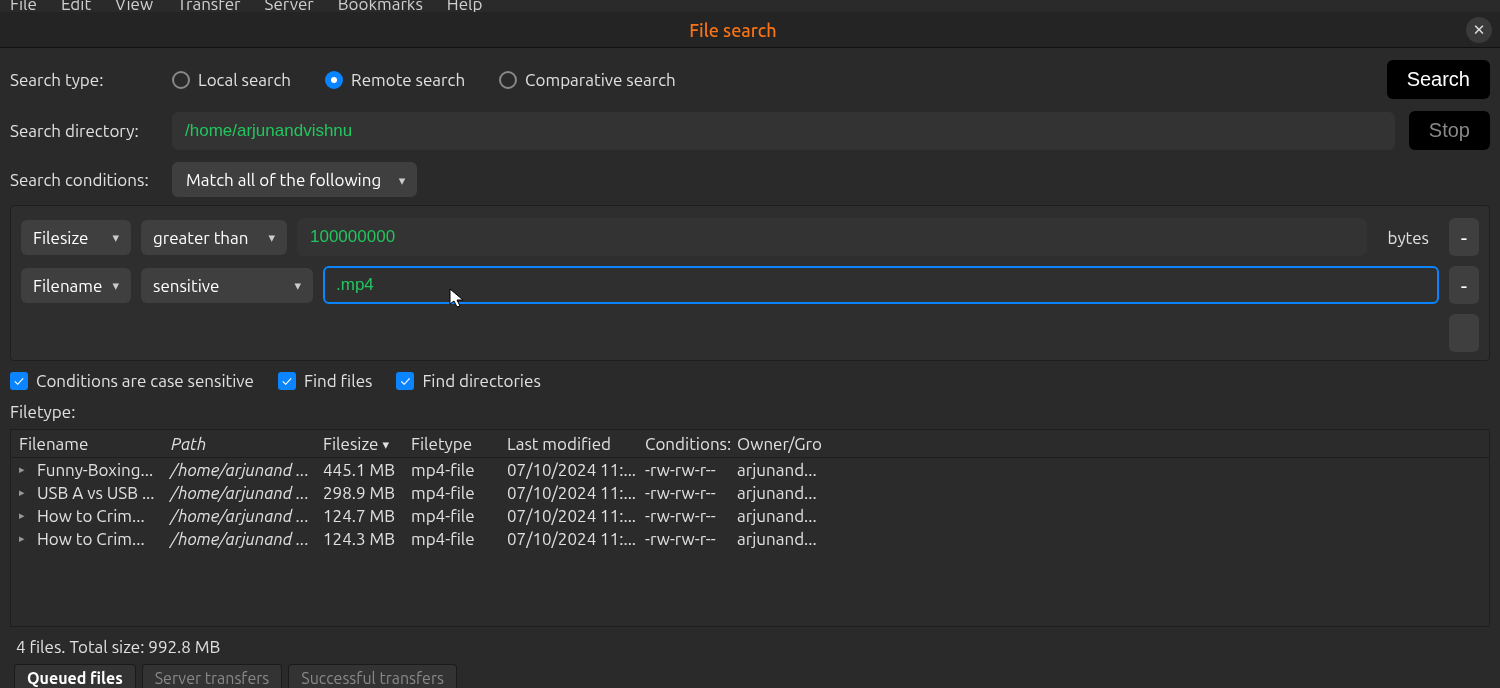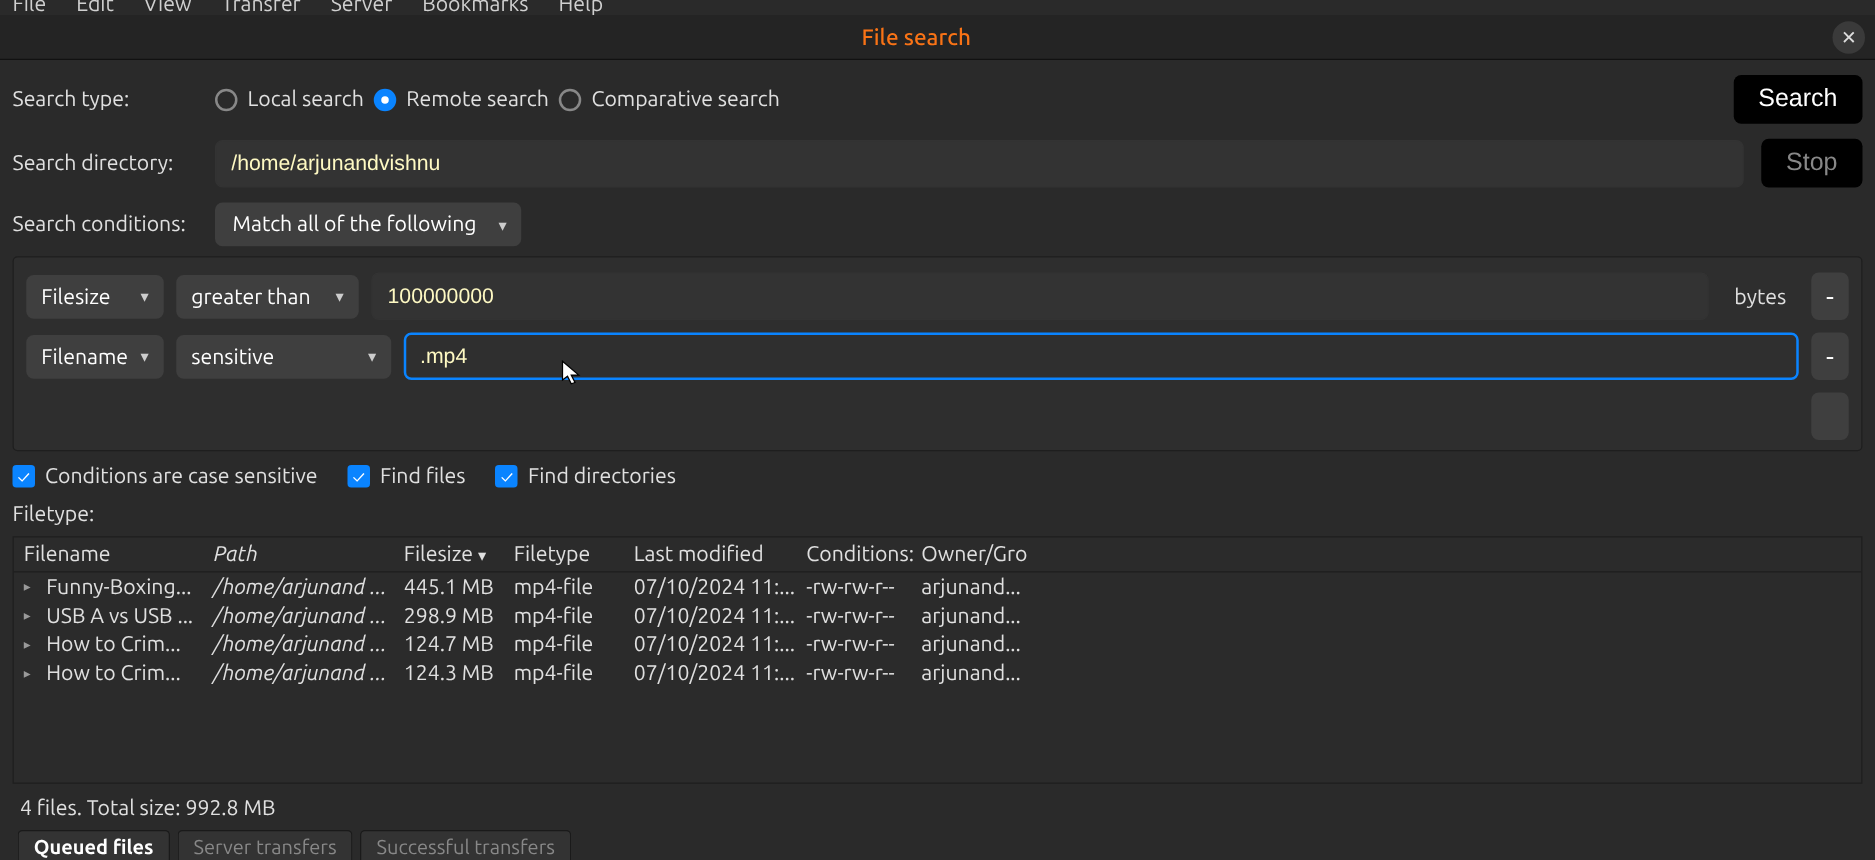--- a/index.html
+++ b/index.html
@@ -59,21 +59,21 @@
     align-items: center;
     margin-bottom: 12px;
     gap: 14px;
   }
   .label {
     width: 148px;
     color: #e0e0e0;
   }
   .radio-group {
     display: flex;
-    gap: 8px;
+    gap: 34px;
     flex: 1;
     align-items: center;
   }
   .radio-item {
     display: flex;
     align-items: center;
     gap: 8px;
     cursor: pointer;
   }
   .radio-outer {
@@ -98,21 +98,21 @@
     font-size: 20px;
     cursor: pointer;
   }
   .btn.disabled {
     color: #888;
     cursor: default;
   }
   .text-input {
     flex: 1;
     background: #333;
-    color: #fef9c3;
+    color: #22c55e;
     border: 1px solid #333;
     border-radius: 6px;
     padding: 8px 12px;
     font-size: 17px;
   }
   .text-input.focused {
     border: 2px solid #0a84ff;
     padding: 7px 11px;
     background:#2f2f2f;
   }

